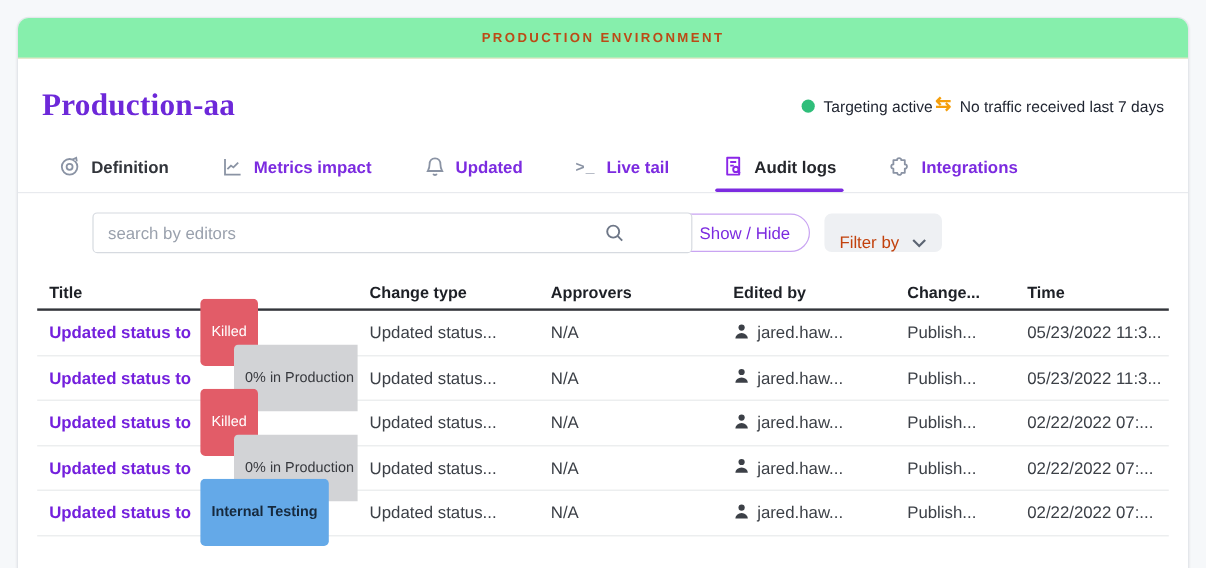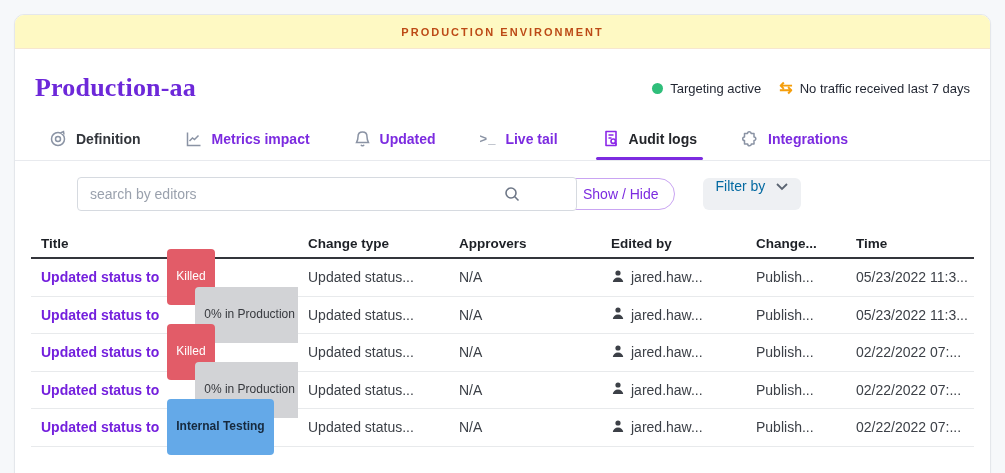--- a/index.html
+++ b/index.html
@@ -10,33 +10,33 @@
     color:#2b2d31;
   }
   .card {
     position:absolute; left:14px; top:14px; width:977px; height:600px;
     background:#ffffff; border:1px solid #e4e7eb; border-radius:10px;
     box-shadow:0 1px 2px rgba(0,0,0,0.04);
     overflow:hidden;
   }
   
   .banner {
-    height:34px; background:#fef9c3; display:flex; align-items:center; justify-content:center;
+    height:34px; background:#86efac; display:flex; align-items:center; justify-content:center;
     border-bottom:1px solid #f6e7cf;
   }
   .banner span {
     font-size:11px; font-weight:700; letter-spacing:2px; color:#bc4a16; text-transform:uppercase;
   }
   
   .page-header {
     display:flex; align-items:center; justify-content:space-between;
     padding:24px 20px 18px 20px;
   }
   .page-title { font-size:26px; font-weight:700; color:#6d28d9; letter-spacing:0.2px;font-family:Liberation Serif, serif; }
-  .status-group { display:flex; align-items:center; gap:18px; }
+  .status-group { display:flex; align-items:center; gap:2px; }
   .status-item { display:flex; align-items:center; gap:7px; font-size:13px; color:#1f2430; }
   .dot-green { width:11px; height:11px; border-radius:50%; background:#2fbe7a; }
   .traffic-arrows { color:#f59e0b; font-size:16px; font-weight:700; line-height:1; }
   
   .tabs {
     display:flex; align-items:stretch; gap:44px; padding:0 20px 0 34px;
     border-bottom:1px solid #e8eaee; height:40px;
   }
   .tab { display:flex; align-items:center; gap:9px; position:relative; cursor:pointer; padding-bottom:4px; }
   .tab .tab-label { font-size:14px; font-weight:700; }
@@ -62,23 +62,23 @@
     margin-left:46px;
   }
   .search-box input::placeholder { color:#9aa1ad; }
   .search-box .search-icon { position:absolute; right:10px; top:8px; }
   .btn-showhide {
     display:flex; align-items:center; gap:8px; height:32px; padding:0 16px;
     border:1px solid #c9a4f2; border-radius:16px; background:#fff; cursor:pointer;
     color:#7c2be0; font-size:14px; font-weight:400;
   }
   .btn-filter {
-    display:flex; align-items:flex-start; gap:10px; height:32px; padding:0 12px;
+    display:flex; align-items:flex-end; gap:10px; height:32px; padding:0 12px;
     background:#eef0f3; border:none; border-radius:6px; cursor:pointer;
-    color:#0369a1; font-size:14px; margin-left:18px;
+    color:#c2410c; font-size:14px; margin-left:2px;
   }
   
   .audit-table { margin:6px 16px 0 16px; }
   .thead, .trow {
     display:grid;
     grid-template-columns:267px 151px 152px 145px 100px 1fr;
     align-items:center;
   }
   .thead {
     height:30px; border-bottom:2px solid #33353b;

